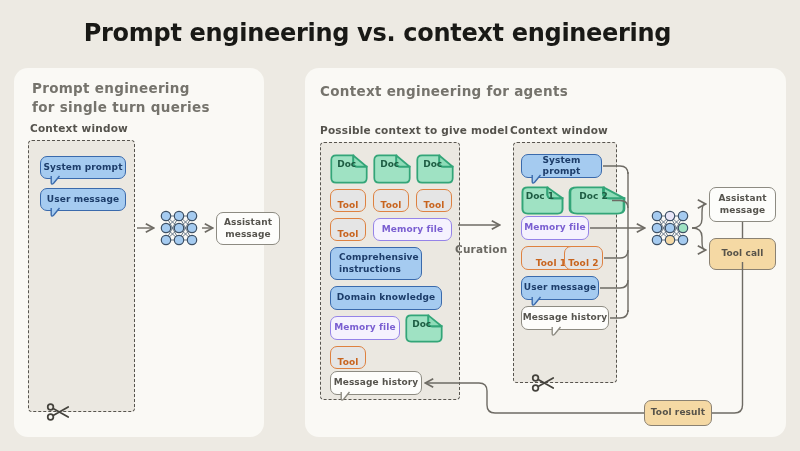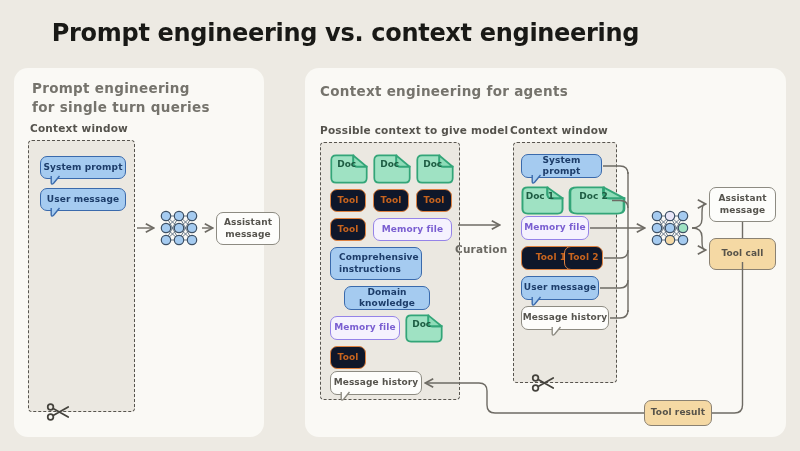--- a/index.html
+++ b/index.html
@@ -4,21 +4,21 @@
 <style>
   html,body { margin:0; padding:0; }
   body {
     width:800px; height:451px; position:relative;
     background:#EDEAE3;
     font-family:"DejaVu Sans","Liberation Sans",sans-serif;
     overflow:hidden;
   }
   .title {
     position:absolute; top:19px; left:0; width:691px; text-align:center;
-    font-size:24px; font-weight:700; color:#191916; letter-spacing:-0.3px;
+    font-size:24px; font-weight:700; color:#191916; letter-spacing:-0.3px;padding-left:32px;
   }
   .card { position:absolute; top:68px; height:369px; background:#FAF9F5; border-radius:14px; }
   .card.left  { left:14px;  width:250px; }
   .card.right { left:305px; width:481px; }
   .heading {
     position:absolute; font-size:13.5px; font-weight:700; color:#75736C;
     letter-spacing:0.3px; line-height:1.4;
   }
   .lbl {
     position:absolute; font-size:10.5px; font-weight:700; color:#55534D; letter-spacing:0.2px;
@@ -27,21 +27,21 @@
     position:absolute; background:#EBE8E1; border:1.6px dashed #57544E;
     border-radius:4px; box-sizing:border-box;
   }
   .chip {
     position:absolute; box-sizing:border-box; border-radius:7px;
     font-size:9px; font-weight:700; letter-spacing:0.1px;
     display:flex; align-items:center; justify-content:center; text-align:center;
     line-height:1.25;
   }
   .chip.blue   { background:#A5CBF0; border:1.5px solid #3A6AAC; color:#1C3C69; }
-  .chip.orange { background:#0f172a; border:1.5px solid #DE8140; color:#C8641E; }
+  .chip.orange { background:#e5e5e5; border:1.5px solid #DE8140; color:#C8641E;align-items:flex-end; }
   .chip.purple { background:#F5F2FE; border:1.5px solid #9583E8; color:#7A5ED1; }
   .chip.white  { background:#FDFDFB; border:1.5px solid #8D8B82; color:#56544E; }
   .chip.tan    { background:#F5D9A4; border:1.5px solid #8A8172; color:#57534A; }
   .chip.left-align { justify-content:flex-start; text-align:left; padding-left:8px; padding-right:4px; }
   .tail { position:absolute; left:8px; bottom:-8px; width:12px; height:10px; overflow:visible; }
   .doc { position:absolute; color:#1D5C42; font-size:9px; font-weight:700; }
   .doc svg.shape { position:absolute; inset:0; width:100%; height:100%; }
   .doc .doc-body { fill:#9FE2C3; stroke:#33A578; stroke-width:2; }
   .doc .doc-fold { fill:#8EDCB8; stroke:#33A578; stroke-width:2; stroke-linejoin:round; }
   .doc span { position:absolute; left:0; top:5px; width:88%; text-align:center; }
@@ -166,21 +166,21 @@
       <span>Tool</span>
     </div>
   <div class="chip purple" style="left:68px; top:150px; width:79px; height:23px;">
       <span>Memory file</span>
     </div>
 
   <div class="chip blue left-align" style="left:25px; top:179px; width:92px; height:33px;">
       <span>Comprehensive instructions</span>
     </div>
 
-  <div class="chip blue" style="left:25px; top:218px; width:86px; height:24px;margin-left:14px;">
+  <div class="chip blue" style="left:25px; top:218px; width:112px; height:24px;">
       <span>Domain knowledge</span>
     </div>
 
   <div class="chip purple" style="left:25px; top:248px; width:70px; height:24px;">
       <span>Memory file</span>
     </div>
   <div class="doc" style="left:100px; top:246px; width:38px; height:29px;">
     <svg class="shape" viewBox="0 0 44 32" preserveAspectRatio="none">
         <path class="doc-body" d="M7,1.5 H27 V9 Q27,13.5 31.5,13.5 H42.5 V25.5 Q42.5,30.5 37.5,30.5 H7 Q1.5,30.5 1.5,25.5 V6.5 Q1.5,1.5 7,1.5 Z"></path>
         <path class="doc-fold" d="M27,1.5 L42.5,13.5 H31.5 Q27,13.5 27,9 Z"></path>

